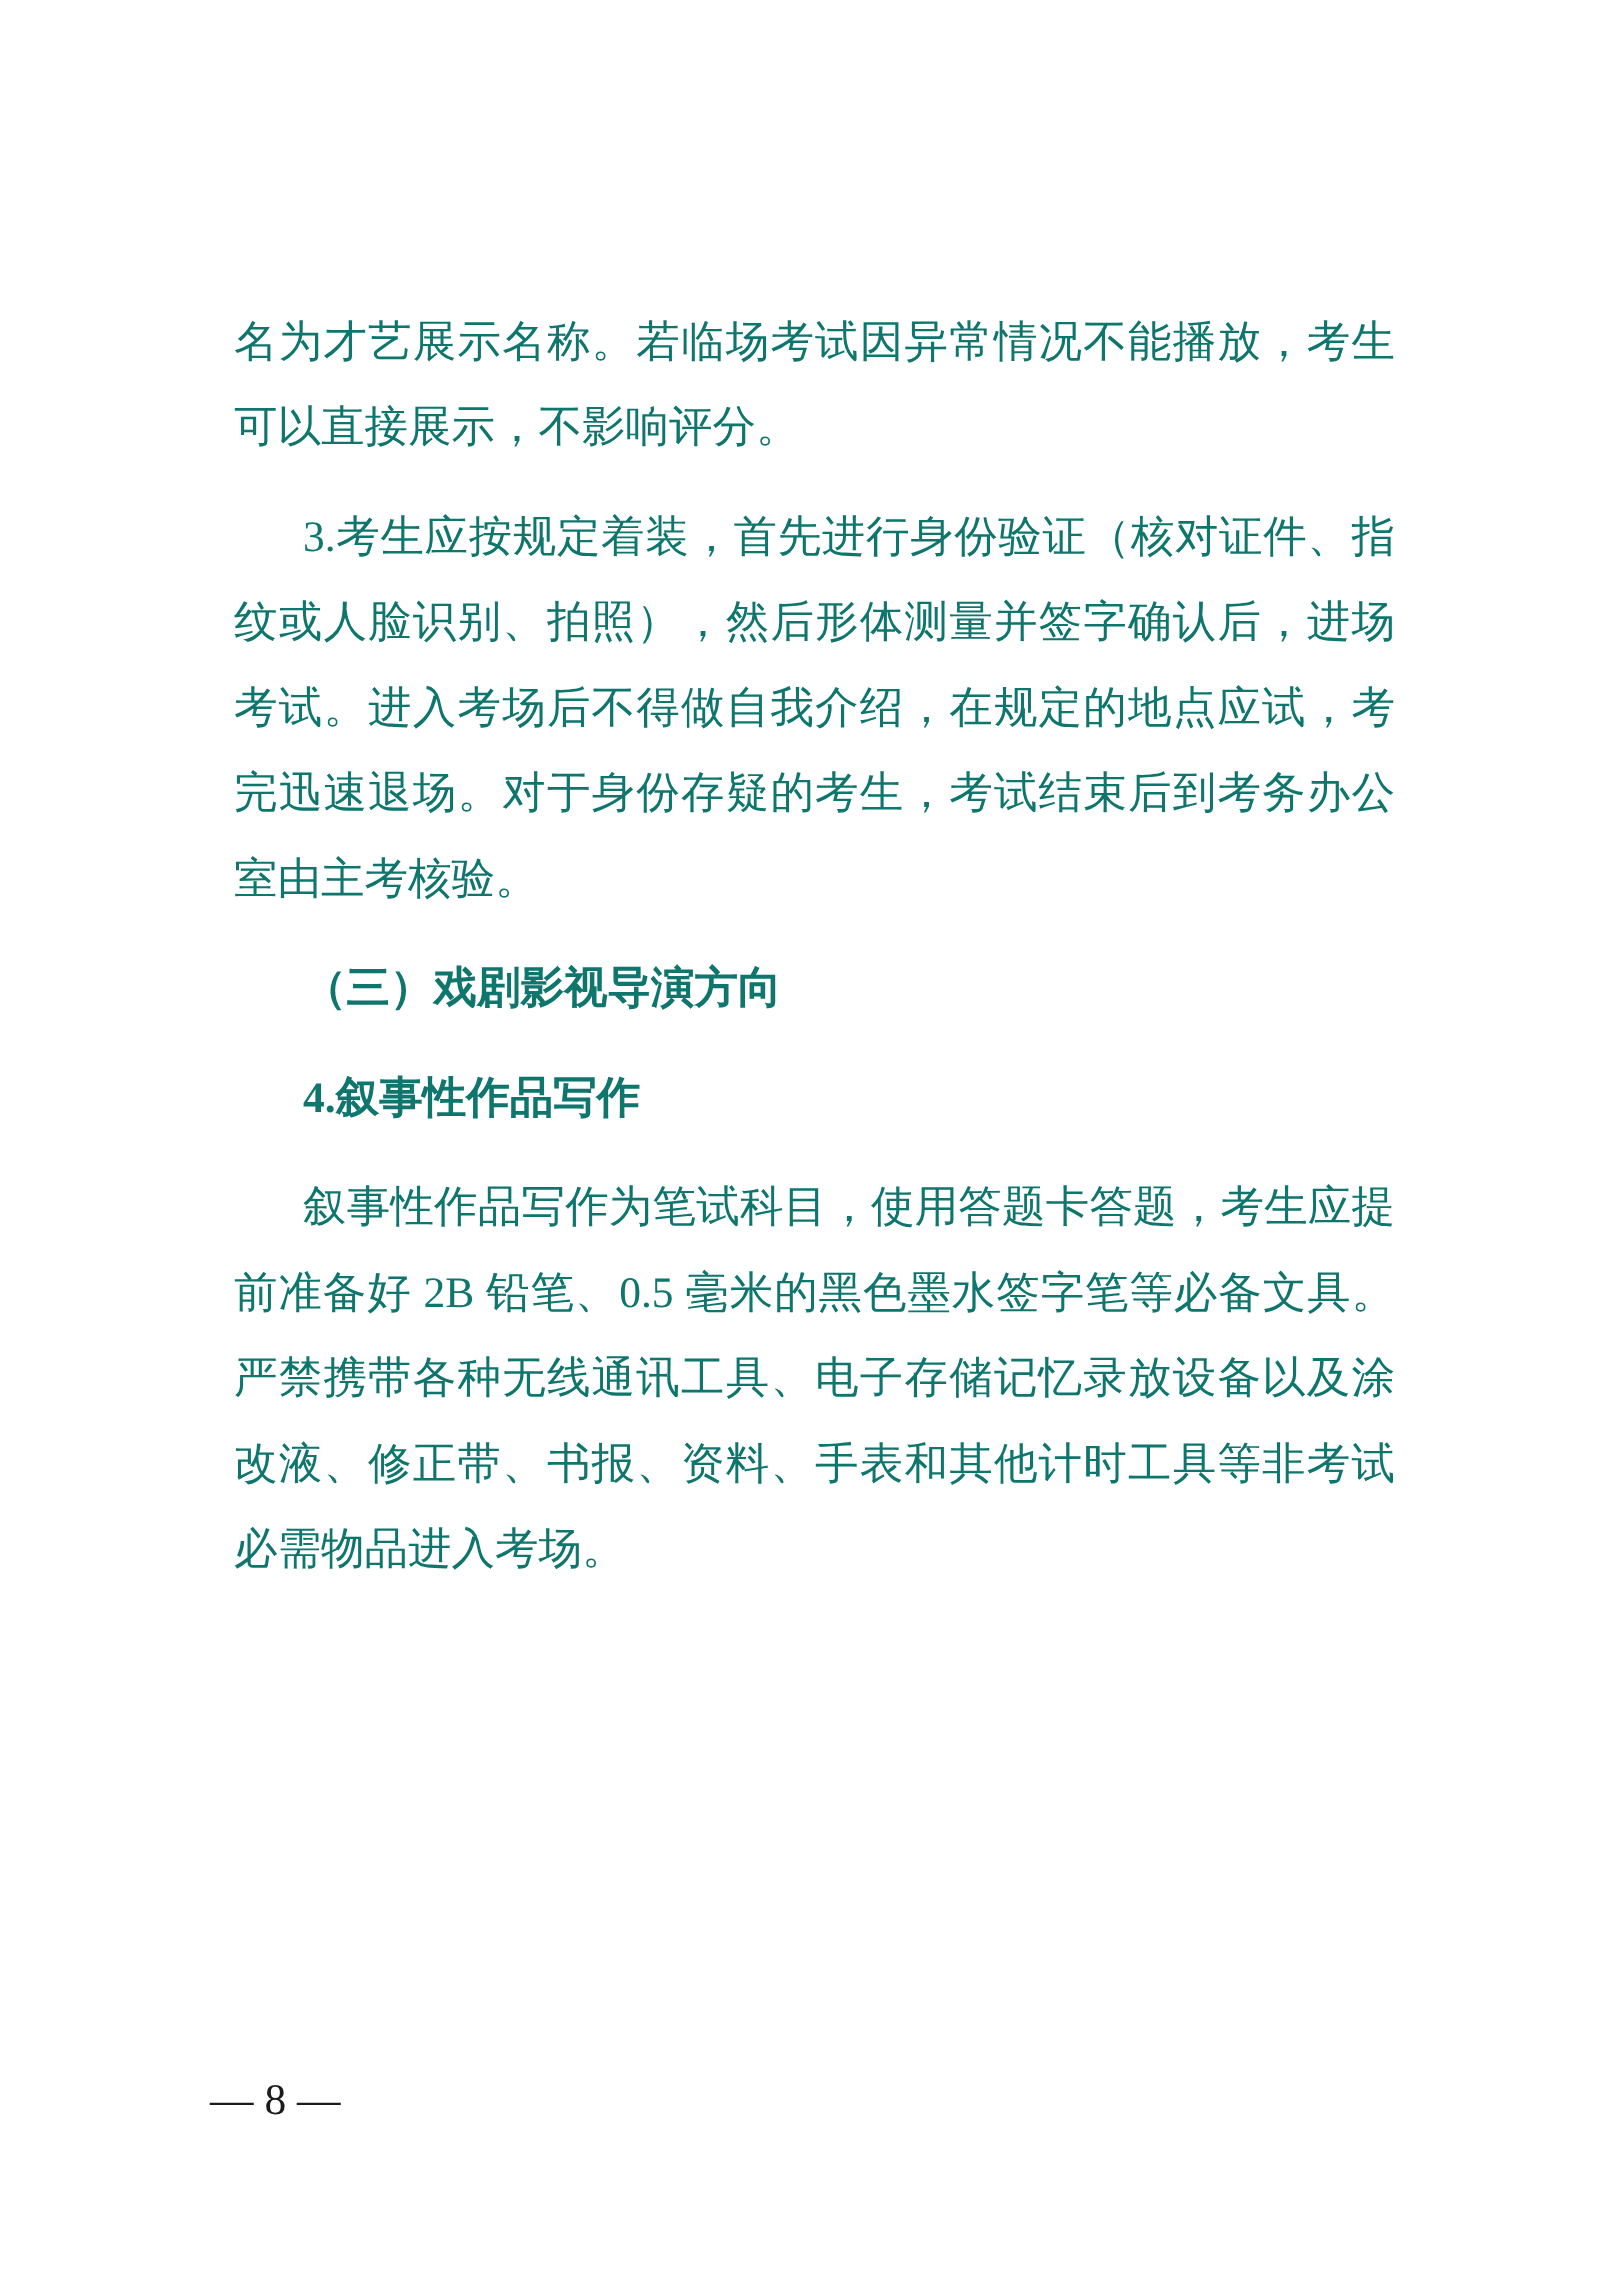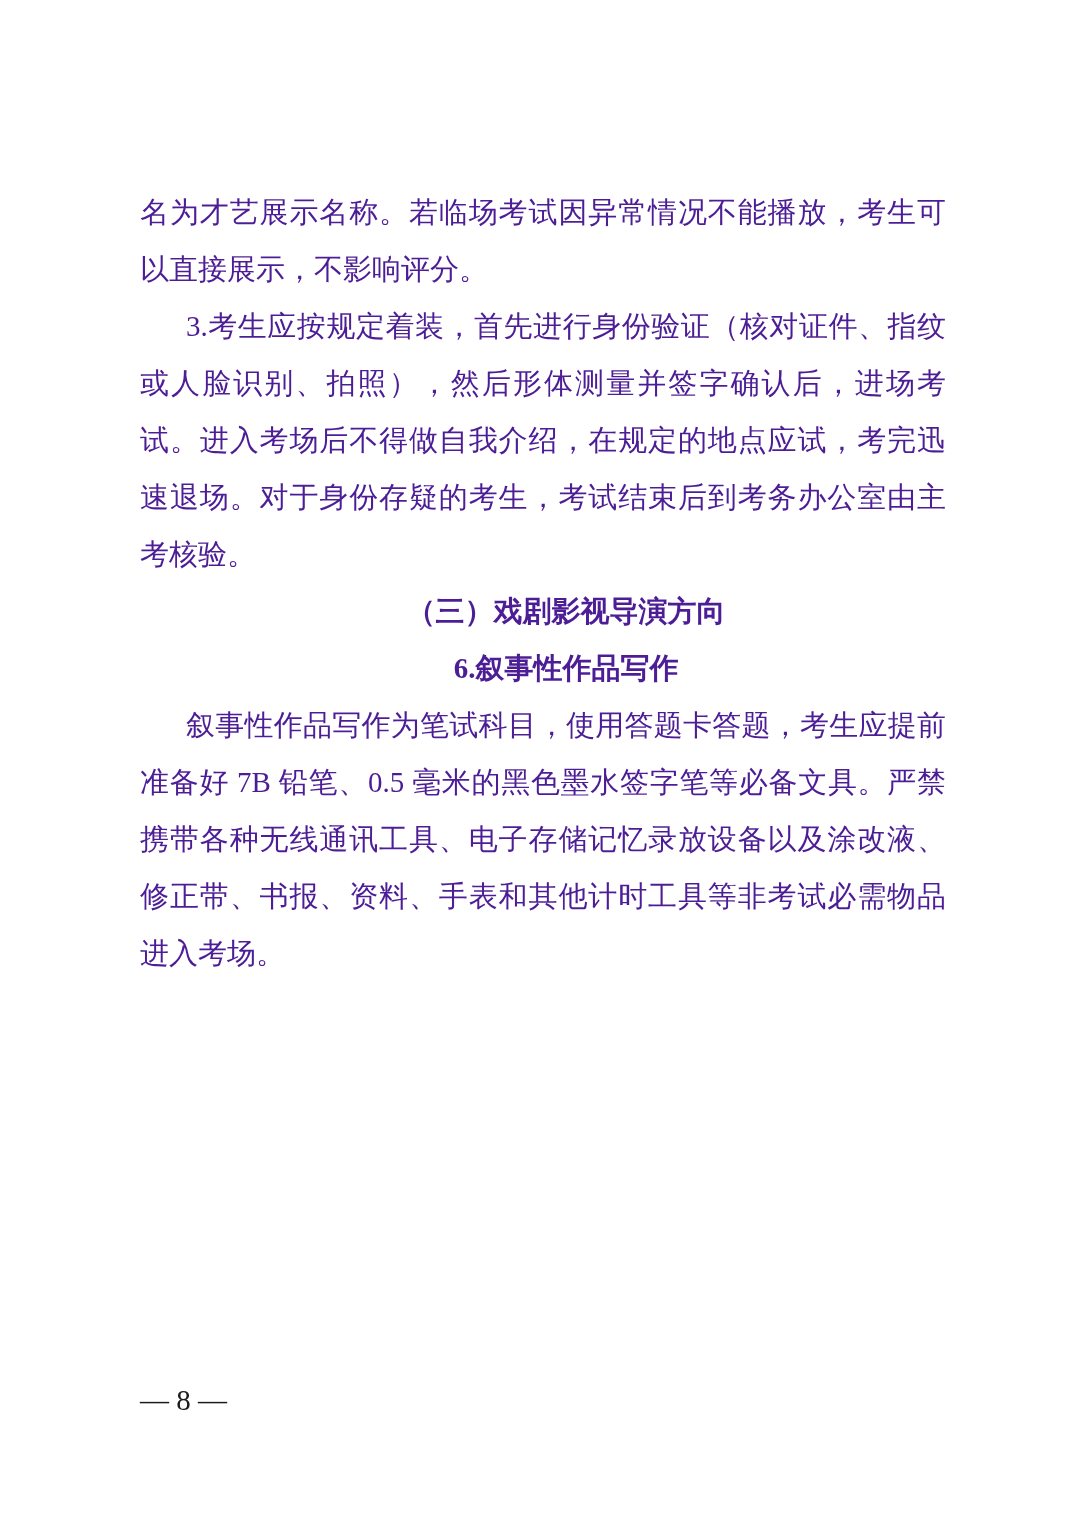--- a/index.html
+++ b/index.html
@@ -17,50 +17,50 @@
     font-family: "Liberation Serif", serif;
     color: #1b1b1b;
   }
   .content {
     position: absolute;
     left: 140px;
     top: 184px;
     width: 806px;
   }
   .para {
-    margin: 0;
+    margin: 16px;
     font-size: 29px;
     line-height: 57px;
     text-align: justify;
     word-break: break-all;
-    color: #4c1d95;
+    color: #0f766e;
   }
   .para.indent {
     text-indent: 46px;
     font-family: Liberation Serif, serif;
   }
   .para.heading {
     font-weight: 700;
-    text-align: center;
+    text-align: left;
   }
   .footer {
     position: absolute;
     left: 140px;
     top: 1382px;
     font-size: 29px;
     line-height: 36px;
     color: #1b1b1b;
     white-space: pre;
   }
 </style>
 </head>
 <body>
 
 <div class="page">
   <main class="content">
       <p class="para">名为才艺展示名称。若临场考试因异常情况不能播放，考生可以直接展示，不影响评分。</p>
       <p class="para indent">3.考生应按规定着装，首先进行身份验证（核对证件、指纹或人脸识别、拍照），然后形体测量并签字确认后，进场考试。进入考场后不得做自我介绍，在规定的地点应试，考完迅速退场。对于身份存疑的考生，考试结束后到考务办公室由主考核验。</p>
       <p class="para heading indent">（三）戏剧影视导演方向</p>
-      <p class="para heading indent">6.叙事性作品写作</p>
-      <p class="para indent">叙事性作品写作为笔试科目，使用答题卡答题，考生应提前准备好 7B 铅笔、0.5 毫米的黑色墨水签字笔等必备文具。严禁携带各种无线通讯工具、电子存储记忆录放设备以及涂改液、修正带、书报、资料、手表和其他计时工具等非考试必需物品进入考场。</p>
+      <p class="para heading indent">4.叙事性作品写作</p>
+      <p class="para indent">叙事性作品写作为笔试科目，使用答题卡答题，考生应提前准备好 2B 铅笔、0.5 毫米的黑色墨水签字笔等必备文具。严禁携带各种无线通讯工具、电子存储记忆录放设备以及涂改液、修正带、书报、资料、手表和其他计时工具等非考试必需物品进入考场。</p>
     </main>
   <div class="footer">— 8 —</div>
 </div>
 
 </body></html>

